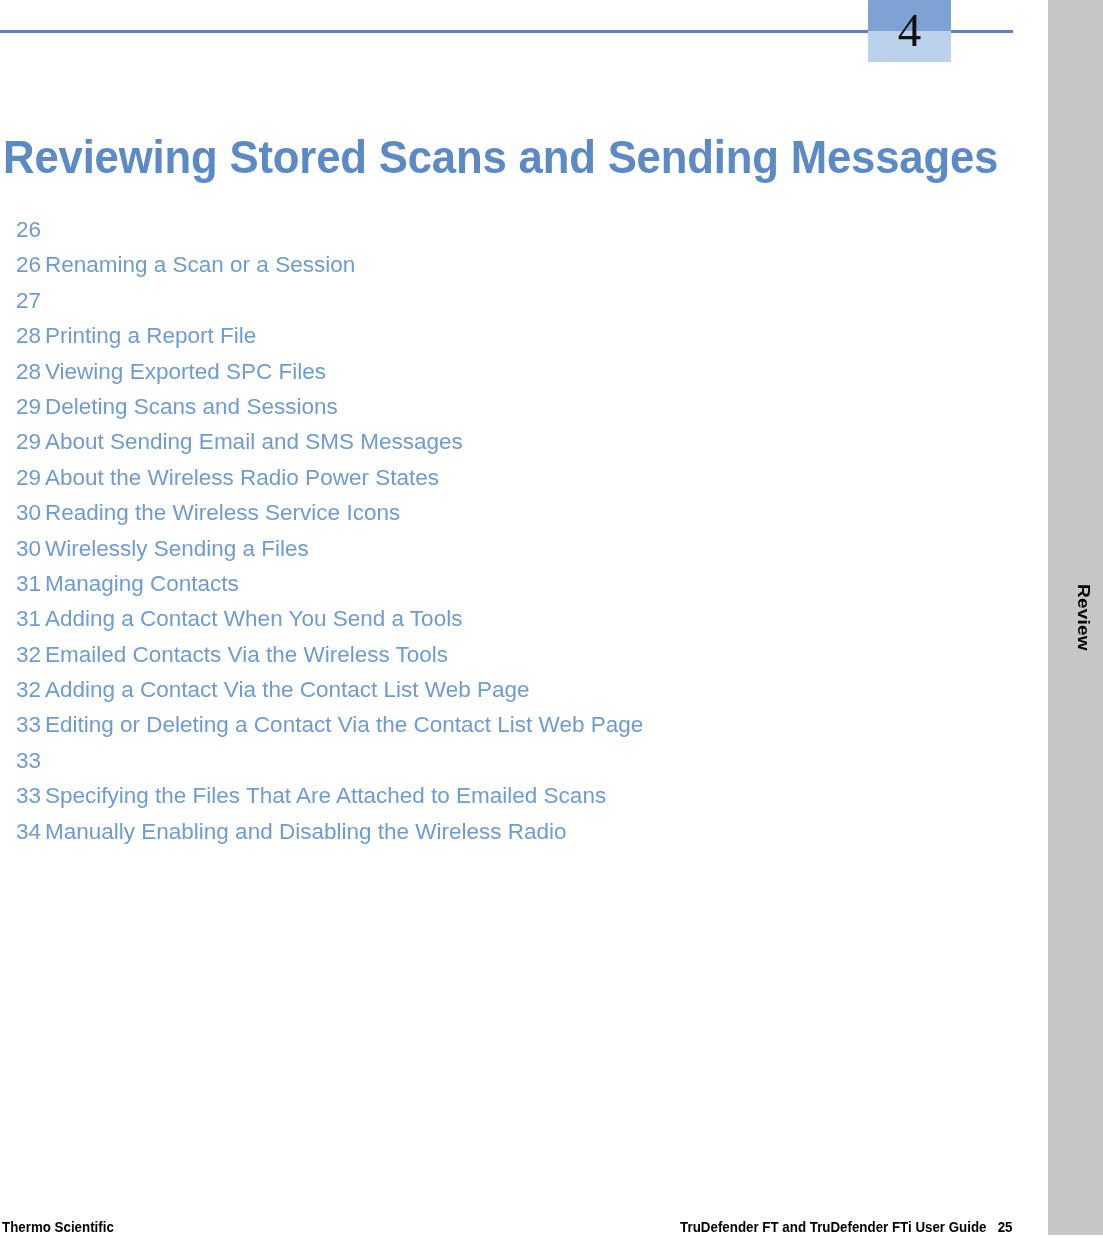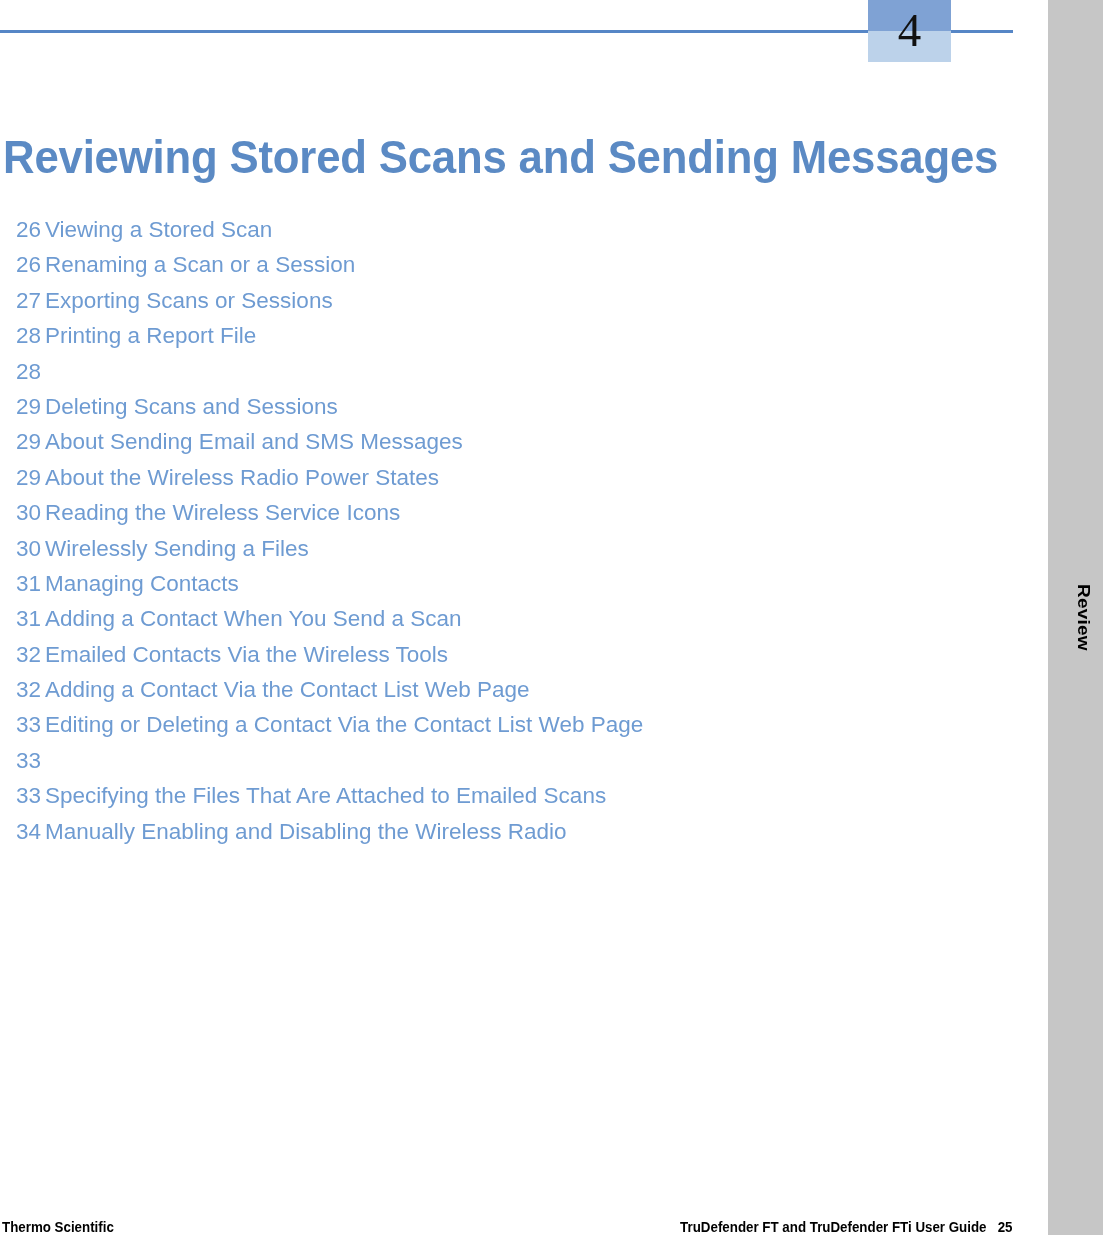--- a/index.html
+++ b/index.html
@@ -183,36 +183,35 @@
   <div class="chapter-badge-top"></div>
   <div class="chapter-badge-bottom"></div>
   <div class="chapter-badge-num">4</div>
 </div>
 
 <h1 class="chapter-title">Reviewing Stored Scans and Sending Messages</h1>
 
 <div class="toc">
     <div class="toc-row">
       <span class="toc-page">26</span>
-      <span class="toc-label">Viewing a Stored Scan</span>
     </div>
     <div class="toc-row">
       <span class="toc-page">26</span>
       <span class="toc-label">Renaming a Scan or a Session</span>
     </div>
     <div class="toc-row">
       <span class="toc-page">27</span>
-      <span class="toc-label">Exporting Scans or Sessions</span>
     </div>
     <div class="toc-row">
       <span class="toc-page">28</span>
       <span class="toc-label">Printing a Report File</span>
     </div>
     <div class="toc-row">
       <span class="toc-page">28</span>
+      <span class="toc-label">Viewing Exported SPC Files</span>
     </div>
     <div class="toc-row">
       <span class="toc-page">29</span>
       <span class="toc-label">Deleting Scans and Sessions</span>
     </div>
     <div class="toc-row">
       <span class="toc-page">29</span>
       <span class="toc-label">About Sending Email and SMS Messages</span>
     </div>
     <div class="toc-row">
@@ -226,21 +225,21 @@
     <div class="toc-row">
       <span class="toc-page">30</span>
       <span class="toc-label">Wirelessly Sending a Files</span>
     </div>
     <div class="toc-row">
       <span class="toc-page">31</span>
       <span class="toc-label">Managing Contacts</span>
     </div>
     <div class="toc-row">
       <span class="toc-page">31</span>
-      <span class="toc-label">Adding a Contact When You Send a Scan</span>
+      <span class="toc-label">Adding a Contact When You Send a Tools</span>
     </div>
     <div class="toc-row">
       <span class="toc-page">32</span>
       <span class="toc-label">Emailed Contacts Via the Wireless Tools</span>
     </div>
     <div class="toc-row">
       <span class="toc-page">32</span>
       <span class="toc-label">Adding a Contact Via the Contact List Web Page</span>
     </div>
     <div class="toc-row">

